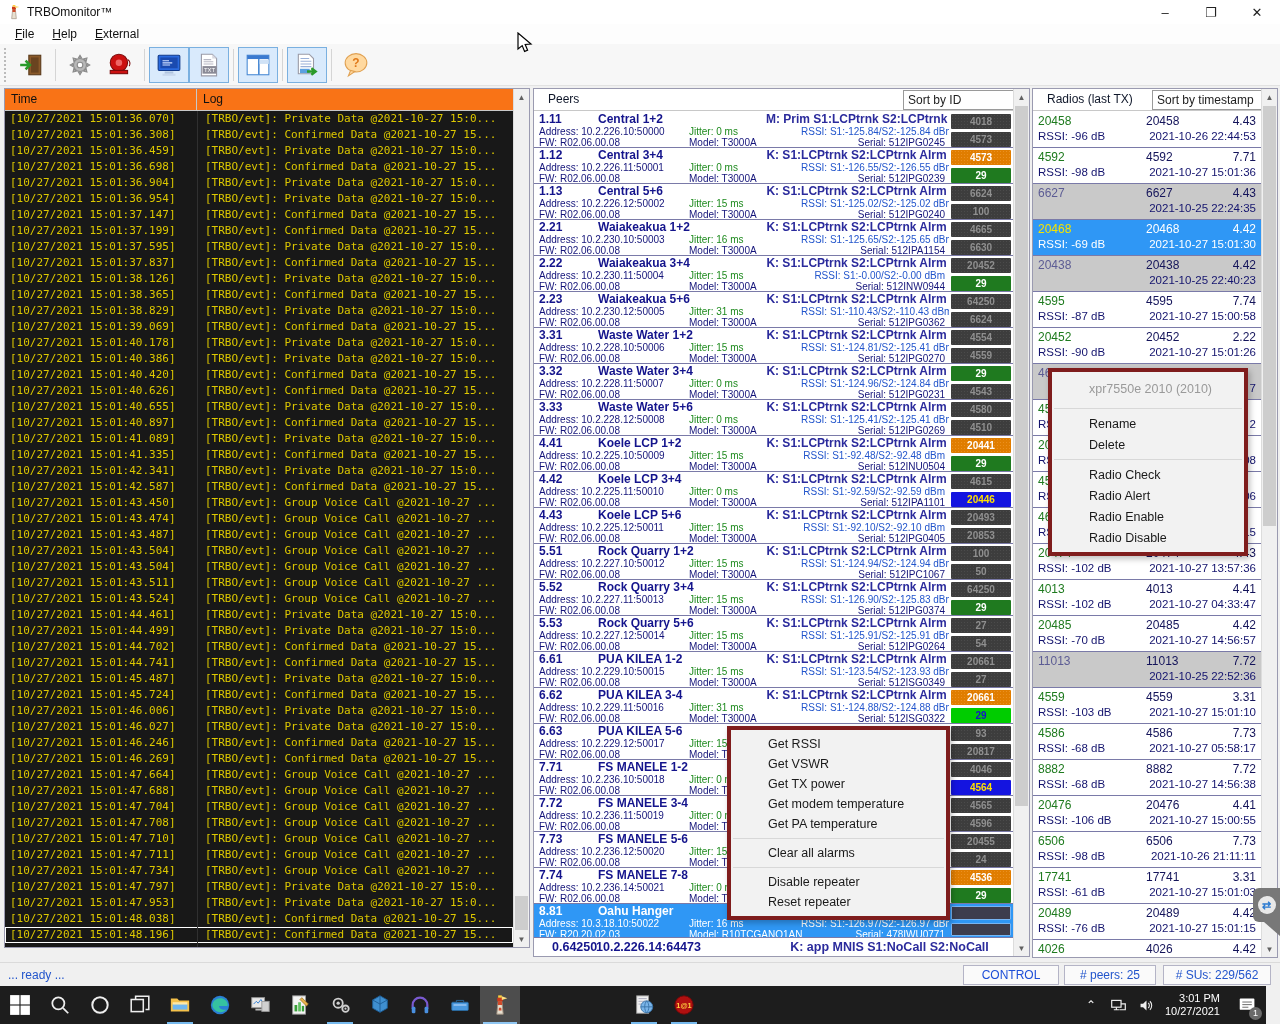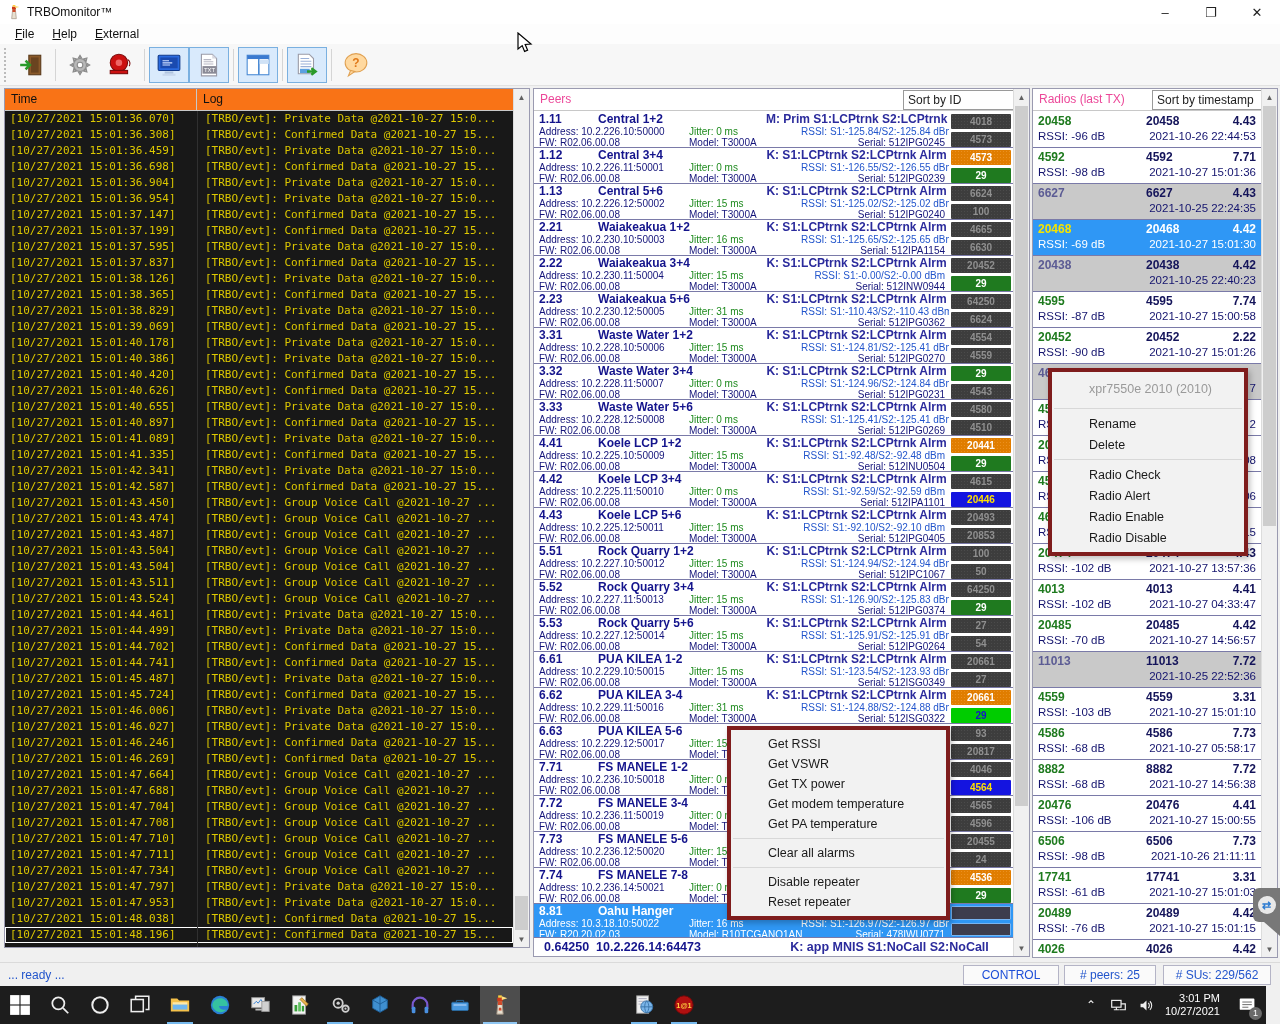--- a/index.html
+++ b/index.html
@@ -15,21 +15,21 @@
 #menubar{left:0;top:24px;width:1280px;height:20px;background:#fdfdfd;display:flex;align-items:center;padding-left:6px}
 .menu-item{padding:2px 9px;color:#111;font-size:12px}
 #toolbar{left:0;top:44px;width:1280px;height:42px;background:#f7f7f7;border-bottom:1px solid #e2e2e2;display:flex;align-items:center;padding-left:3px}
 .tb-handle{width:5px;height:34px;margin-right:3px;background:repeating-linear-gradient(#bbb 0 2px,transparent 2px 4px);background-size:2px 4px;background-repeat:repeat-y;background-position:1px 0}
 .tb-btn{width:40px;height:36px;display:flex;align-items:center;justify-content:center;border:1px solid transparent}
 .tb-btn.on{background:#d9eafc;border-color:#7ab0e0}
 .tb-btn svg{width:26px;height:26px}
 .tb-sep{width:1px;height:32px;background:#d5d5d5;margin:0 4px}
 
 .panel{position:absolute;background:#fff;border:1px solid #9a9ab0}
-.hdr-label{font-size:12px;color:#ec4899;padding:3px 6px}
+.hdr-label{font-size:12px;color:#0f172a;padding:3px 14px}
 .dropdown{position:absolute;top:1px;height:20px;background:#fff;border:1px solid #9a9a9a;font-size:12px;color:#222;display:flex;align-items:center;padding:0 4px}
 .dropdown .chev{margin-left:auto;color:#555;font-size:10px}
 
 #log-panel{left:4px;top:88px;width:526px;height:860px}
 #log-head{position:absolute;left:0;top:0;right:16px;height:22px;background:#f97316;border-bottom:1px solid #c8c8c8;display:flex}
 #log-head .cell{padding:3px 6px;color:#111}
 #log-head .c-time{width:192px;border-right:1px solid #c8c8c8}
 #log-body{position:absolute;left:0;top:22px;right:16px;bottom:0;background:#181818;overflow:hidden;font-family:"DejaVu Sans Mono",monospace;font-size:11px;color:#ddc800}
 #log-body:before{content:"";position:absolute;left:192px;top:0;bottom:0;width:1px;background:#303030}
 .log-row{height:16px;line-height:16px;white-space:nowrap;display:flex}
@@ -62,31 +62,31 @@
 .peer-row.sel .p-jit,.peer-row.sel .p-rssi{color:#fff}
 .badge-col{width:64px;flex:none;padding:2px 2px 0 0;display:flex;flex-direction:column;align-items:flex-end}
 .badge{width:60px;height:15px;margin-bottom:3px;font-size:10px;font-weight:bold;text-align:center;line-height:15px;border-radius:1px}
 .b-dark{background:#3d3d3d;color:#8f8f8f;background-image:radial-gradient(#4b4b4b 1px,transparent 1px);background-size:3px 3px}
 .b-darksel{background:#3d3d4d;color:#8f8f8f;border:1px solid #77b4f2}
 .b-orange{background:#e07d00;color:#fff;background-image:radial-gradient(#eb9020 1px,transparent 1px);background-size:3px 3px}
 .b-green{background:#1f7a1f;color:#fff}
 .b-blue{background:#1414e0;color:#ffe000}
 .b-bright{background:#00cc00;color:#1414c8}
 #mnis-row{position:absolute;left:0;right:16px;bottom:0;height:19px;background:#fff;border-top:1px solid #7a7aa8;display:flex;align-items:center;font-weight:bold;font-size:12.5px;color:#14148c;white-space:nowrap}
-#mnis-row .m-id{width:62px;padding-left:10px}
+#mnis-row .m-id{width:62px;padding-left:18px}
 #mnis-row .m-addr{width:170px}
 #mnis-row .m-status{flex:1;text-align:center;color:#2b2b9c}
 
 #radios-panel{left:1032px;top:88px;width:246px;height:870px}
 #radios-head{position:absolute;left:0;top:0;width:100%;height:22px;background:#fff;border-bottom:1px solid #c8c8c8}
 #radios-list{position:absolute;left:0;top:23px;right:16px;bottom:0;overflow:hidden}
 .radio-row{height:36px;border-bottom:1px solid #7a7aa8;background:#fff;padding:2px 5px 0 5px;font-size:12px;white-space:nowrap}
 .radio-row.gray{background:#c9c9c9}
 .radio-row.blue{background:#2f97f5}
-.r-l1{display:flex;height:15px;line-height:14px;font-weight:bold}
+.r-l1{display:flex;height:15px;line-height:14px;font-weight:normal}
 .r-id{flex:1;color:#1e7a1e}
 .r-id.slate{color:#5c5c94}
 .r-id.yellow{color:#f5e400}
 .r-id2{width:70px;color:#14145a}
 .r-peer{width:40px;text-align:right;color:#14145a}
 .r-l2{display:flex;height:15px;line-height:14px;font-size:11.5px;color:#14146e}
 .r-rssi{flex:1}
 .r-ts{text-align:right}
 .radio-row.blue .r-id2,.radio-row.blue .r-peer,.radio-row.blue .r-l2{color:#fff}
 

